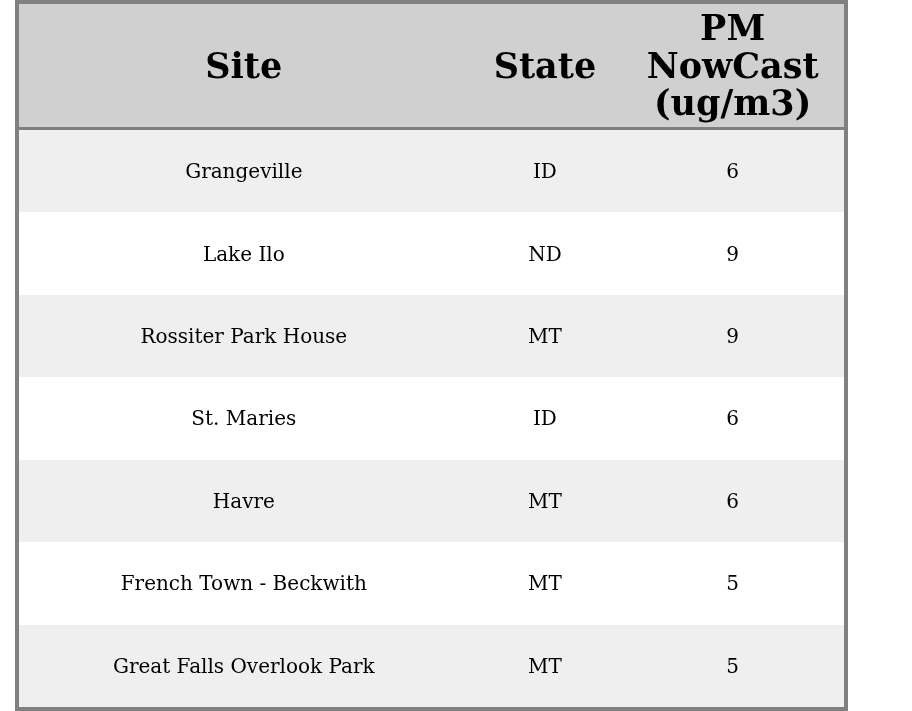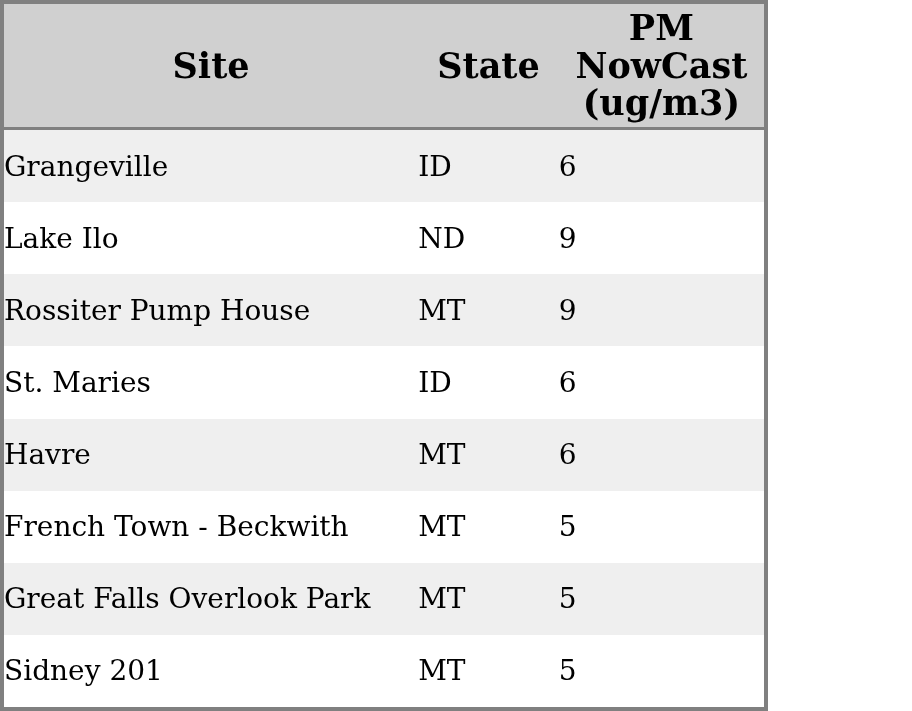--- a/index.html
+++ b/index.html
@@ -8,49 +8,50 @@
   }
   body {
     width: 912px;
     height: 711px;
     background: #ffffff;
     font-family: "DejaVu Serif", serif;
     color: var(--text, #000000);
     overflow: hidden;
   }
   table.aq-table {
-    width: 768px;
+    width: 833px;
     height: 711px;
     border-collapse: separate;
     border-spacing: 0;
     table-layout: fixed;
     background: var(--row-bg, #ffffff);
     border: 4px solid var(--border, #808080);
     box-sizing: border-box;
+    margin-left: 15px;
   }
   col.col-site  { width: 54.5%; }
   col.col-state { width: 18.5%; }
   col.col-pm    { width: 27%; }
   thead th {
     background: var(--header-bg, #d0d0d0);
     border-bottom: 3px solid var(--border, #808080);
     font-weight: bold;
     font-size: 35px;
     line-height: 1.07;
     text-align: center;
     vertical-align: middle;
     height: 119px;
     padding: 2px 0;
     white-space: pre-line;
     color: var(--text, #000000);
   }
   tbody td {
-    font-size: 28px;
+    font-size: 20px;
     font-weight: normal;
-    text-align: left;
+    text-align: center;
     vertical-align: middle;
     padding: 0;
     color: var(--text, #000000);
   }
   tbody tr:nth-child(odd)  { background: var(--row-alt-bg, #efefef); }
   tbody tr:nth-child(even) { background: var(--row-bg, #ffffff); }
 </style>
 </head>
 <body>
 
@@ -74,21 +75,21 @@
     <td>Grangeville</td>
     <td>ID</td>
     <td>6</td>
   </tr>
       <tr>
     <td>Lake Ilo</td>
     <td>ND</td>
     <td>9</td>
   </tr>
       <tr>
-    <td>Rossiter Pump House</td>
+    <td>Rossiter Park House</td>
     <td>MT</td>
     <td>9</td>
   </tr>
       <tr>
     <td>St. Maries</td>
     <td>ID</td>
     <td>6</td>
   </tr>
       <tr>
     <td>Havre</td>
@@ -98,19 +99,14 @@
       <tr>
     <td>French Town - Beckwith</td>
     <td>MT</td>
     <td>5</td>
   </tr>
       <tr>
     <td>Great Falls Overlook Park</td>
     <td>MT</td>
     <td>5</td>
   </tr>
-      <tr>
-    <td>Sidney 201</td>
-    <td>MT</td>
-    <td>5</td>
-  </tr>
     </tbody>
 </table>
 
 </body></html>

